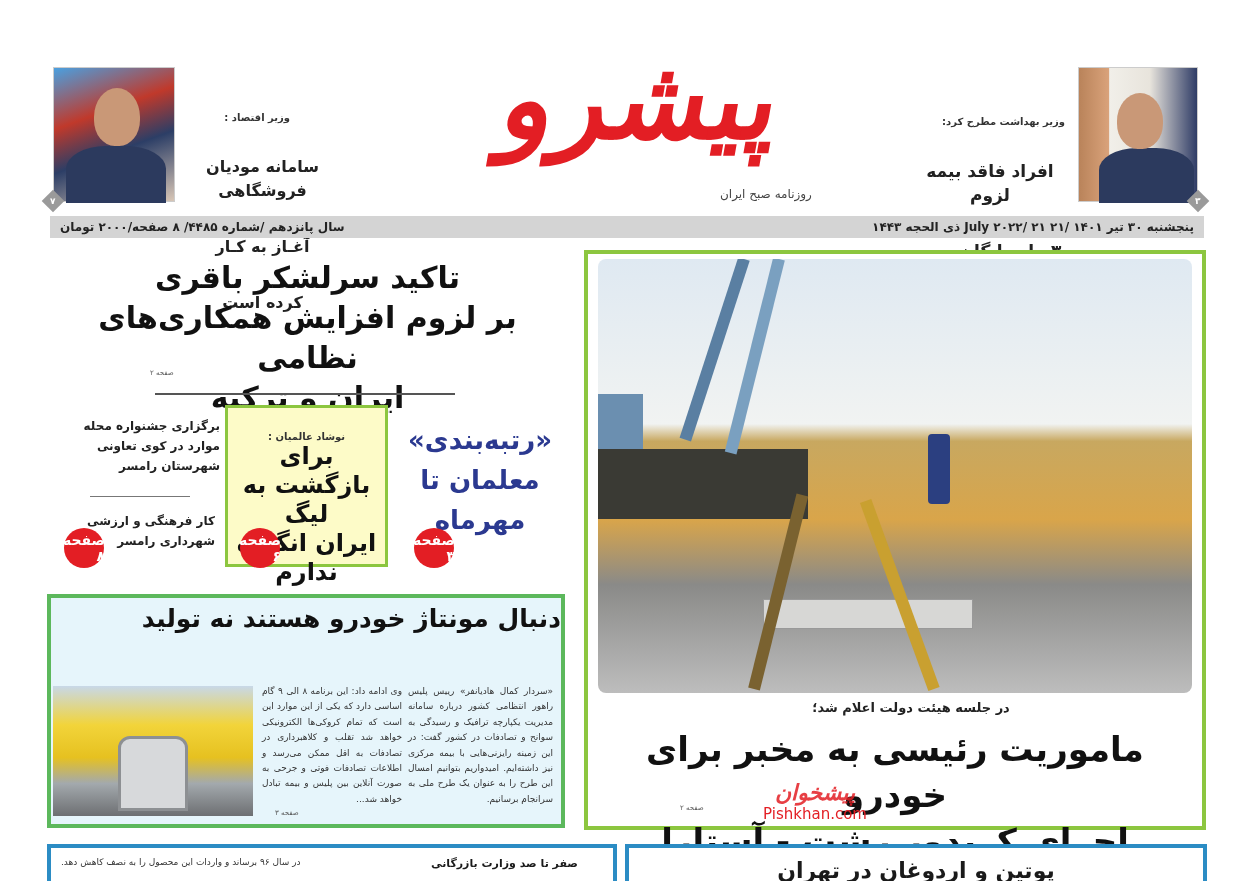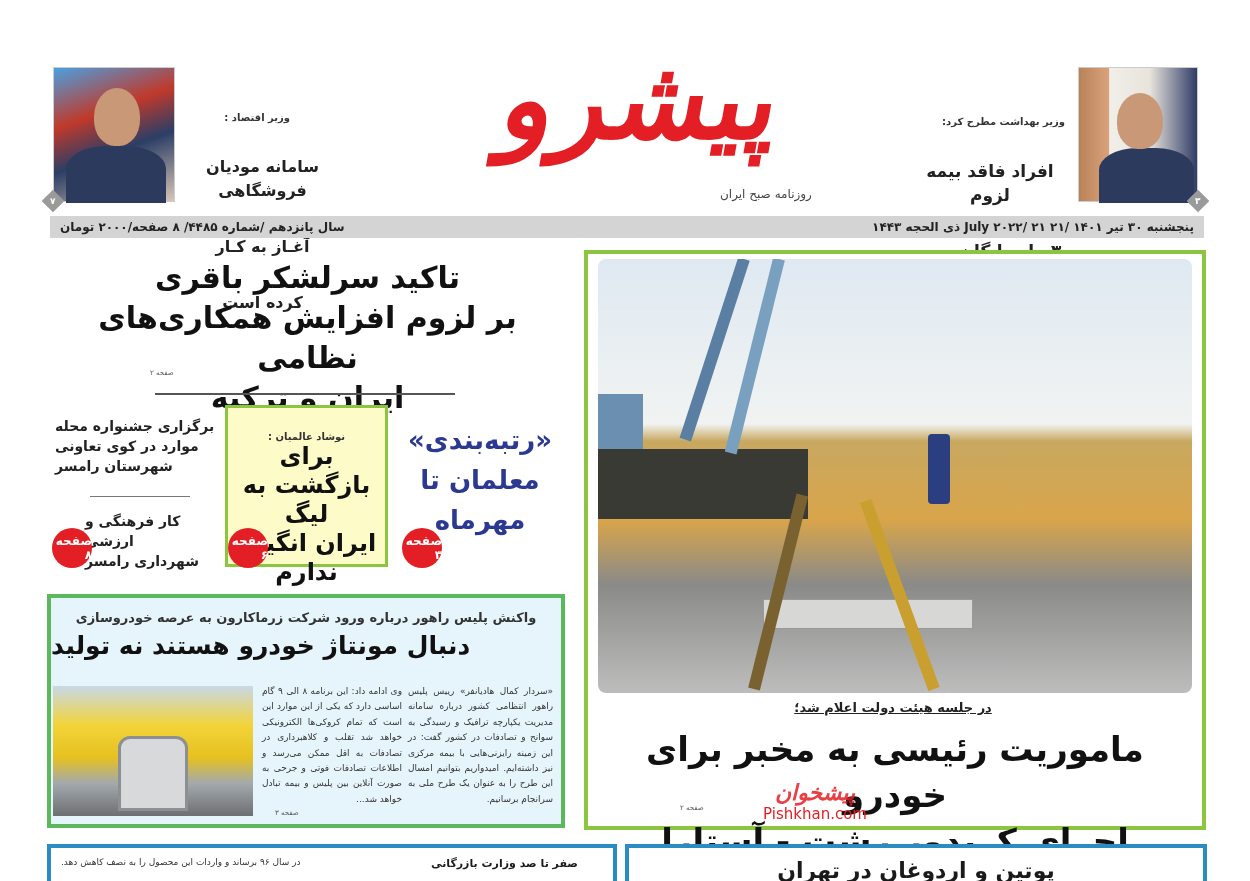--- a/index.html
+++ b/index.html
@@ -23,30 +23,30 @@
   .logo { color: #e31e24; font-family: "DejaVu Serif", serif; font-weight: bold; font-size: 110px; line-height: 1; transform: skewX(-10deg); }
   .logo-sub { font-size: 12px; color: #444; }
 
   .datebar { background: #d4d4d4; height: 22px; display: flex; align-items: center; font-size: 12px; font-weight: bold; color: #222; padding: 0 10px; }
 
   
   .main-headline { font-size: 30px; font-weight: bold; line-height: 40px; text-align: center; color: #111; }
   .page-ref { font-size: 7px; color: #555; text-align: right; }
   .hr { height: 2px; background: #555; }
 
-  .side-text { font-size: 14px; font-weight: bold; line-height: 20px; text-align: left; color: #222; }
+  .side-text { font-size: 12px; font-weight: bold; line-height: 20px; text-align: right; color: #222; }
   .yellow-box { background: #fdfbc8; border: 3px solid #8cc63f; text-align: center; }
   .yellow-box .kicker { font-size: 10px; padding-top: 23px; }
   .yellow-title { font-size: 24px; font-weight: bold; line-height: 29px; color: #111; }
   .blue-title { font-size: 26px; font-weight: bold; line-height: 40px; color: #2b3990; text-align: center; }
-  .red-badge { width: 40px; height: 40px; border-radius: 50%; background: #e31e24; color: #fff; font-size: 12px; font-weight: bold; display: flex; align-items: center; justify-content: center; }
+  .red-badge { width: 40px; height: 40px; border-radius: 50%; background: #e31e24; color: #fff; font-size: 14px; font-weight: bold; display: flex; align-items: center; justify-content: center; margin-left: 12px; }
 
   .cyan-box { background: #e6f5fb; border: 4px solid #5cb85c; }
   .cyan-kicker { font-size: 13px; font-weight: bold; color: #333; text-align: center; }
-  .cyan-title { font-size: 25px; font-weight: bold; color: #111; text-align: left; }
+  .cyan-title { font-size: 25px; font-weight: bold; color: #111; text-align: right; }
   .body-col { font-size: 9px; line-height: 15.4px; color: #333; text-align: justify; }
   .factory { background: linear-gradient(180deg, #c8d8e8 0%, #f2d43a 30%, #e6c120 55%, #a3a9ad 75%, #6d6f72 100%); }
 
   
   .lead-box { border: 4px solid #8cc63f; background: #fff; }
   .rail-photo { border-radius: 8px; overflow: hidden; background: linear-gradient(180deg, #dfe9f2 0%, #f1f3f2 38%, #c8a860 42%, #d9a54a 60%, #8a8a88 75%, #bdbdbd 100%); }
   .rail { position: absolute; background: #7a6230; }
   .lead-kicker { font-size: 13px; font-weight: bold; color: #222; text-align: center; }
   .lead-title { font-size: 34px; font-weight: bold; line-height: 46px; color: #111; text-align: center; }
 
@@ -126,42 +126,41 @@
   <div class="side-text">شهرستان رامسر</div>
 </div>
 <div class="abs hr" style="left:90px; top:496px; width:100px; height:1px; background:#777;"></div>
 <div class="abs" style="left:85px; top:511px; width:130px;">
   <div class="side-text">کار فرهنگی و ارزشی</div>
   <div class="side-text">شهرداری رامسر</div>
 </div>
 <div class="abs red-badge" style="left:52px; top:528px;">صفحه ۸</div>
 
 <div class="abs cyan-box" style="left:47px; top:594px; width:518px; height:234px;">
-  <div class="cyan-kicker" style="margin-top:12px;">واکنش پلیس راهور درباره ورود شرکت زرماکارون به عرصه خودروسازی</div>
   <div class="cyan-title" style="margin-top:6px;">دنبال مونتاژ خودرو هستند نه تولید</div>
 </div>
 <div class="abs body-col" style="left:408px; top:684px; width:145px;">«سردار کمال هادیانفر» رییس پلیس راهور انتظامی کشور درباره سامانه مدیریت یکپارچه ترافیک و رسیدگی به سوانح و تصادفات در کشور گفت: در این زمینه رایزنی‌هایی با بیمه مرکزی نیز داشته‌ایم. امیدواریم بتوانیم امسال این طرح را به عنوان یک طرح ملی به سرانجام برسانیم.</div>
 <div class="abs body-col" style="left:262px; top:684px; width:140px;">وی ادامه داد: این برنامه ۸ الی ۹ گام اساسی دارد که یکی از این موارد این است که تمام کروکی‌ها الکترونیکی خواهد شد تقلب و کلاهبرداری در تصادفات به اقل ممکن می‌رسد و اطلاعات تصادفات فوتی و جرحی به صورت آنلاین بین پلیس و بیمه تبادل خواهد شد...</div>
 <div class="abs page-ref" style="left:275px; top:809px;">صفحه ۳</div>
 <div class="abs factory" style="left:53px; top:686px; width:200px; height:130px;">
   <div style="position:absolute; left:65px; top:50px; width:70px; height:75px; background:#d7d9db; border:3px solid #8d9093; border-radius:12px 12px 0 0;"></div>
 </div>
 
 <div class="abs lead-box" style="left:584px; top:250px; width:622px; height:580px;"></div>
 <div class="abs rail-photo" style="left:598px; top:259px; width:594px; height:434px;">
   <div style="position:absolute; left:0; top:135px; width:45px; height:60px; background:#6b8fb0;"></div>
   <div style="position:absolute; left:0; top:190px; width:210px; height:70px; background:#3a3a34;"></div>
   <div style="position:absolute; left:140px; top:0; width:12px; height:190px; background:#5a7fa2; transform:rotate(18deg); transform-origin:top;"></div>
   <div style="position:absolute; left:175px; top:0; width:12px; height:200px; background:#7aa0c0; transform:rotate(14deg); transform-origin:top;"></div>
   <div style="position:absolute; left:165px; top:340px; width:210px; height:30px; background:#d7d7d5; border:1px solid #999;"></div>
   <div class="rail" style="left:150px; top:430px; width:12px; height:200px; transform:rotate(14deg); transform-origin:bottom; top:230px;"></div>
   <div class="rail" style="left:330px; top:230px; width:12px; height:200px; transform:rotate(-20deg); transform-origin:bottom; background:#c9a030;"></div>
   <div style="position:absolute; left:330px; top:175px; width:22px; height:70px; background:#2b3f80; border-radius:4px;"></div>
 </div>
-<div class="abs lead-kicker" style="left:598px; top:700px; width:590px;text-decoration:underline;">در جلسه هیئت دولت اعلام شد؛</div>
+<div class="abs lead-kicker" style="left:616px; top:700px; width:590px;">در جلسه هیئت دولت اعلام شد؛</div>
 <div class="abs" style="left:600px; top:726px; width:590px;">
   <div class="lead-title">ماموریت رئیسی به مخبر برای خودرو</div>
   <div class="lead-title">اجرای کریدور رشت - آستارا</div>
 </div>
 <div class="abs page-ref" style="left:680px; top:804px;">صفحه ۲</div>
 
 <div class="abs watermark" style="left:760px; top:780px; width:110px; text-align:center;">
   <div style="font-size:22px; font-weight:bold; font-style:italic; opacity:.85;">پیشخوان</div>
   <div style="font-size:15px; direction:ltr;">Pishkhan.com</div>
 </div>

